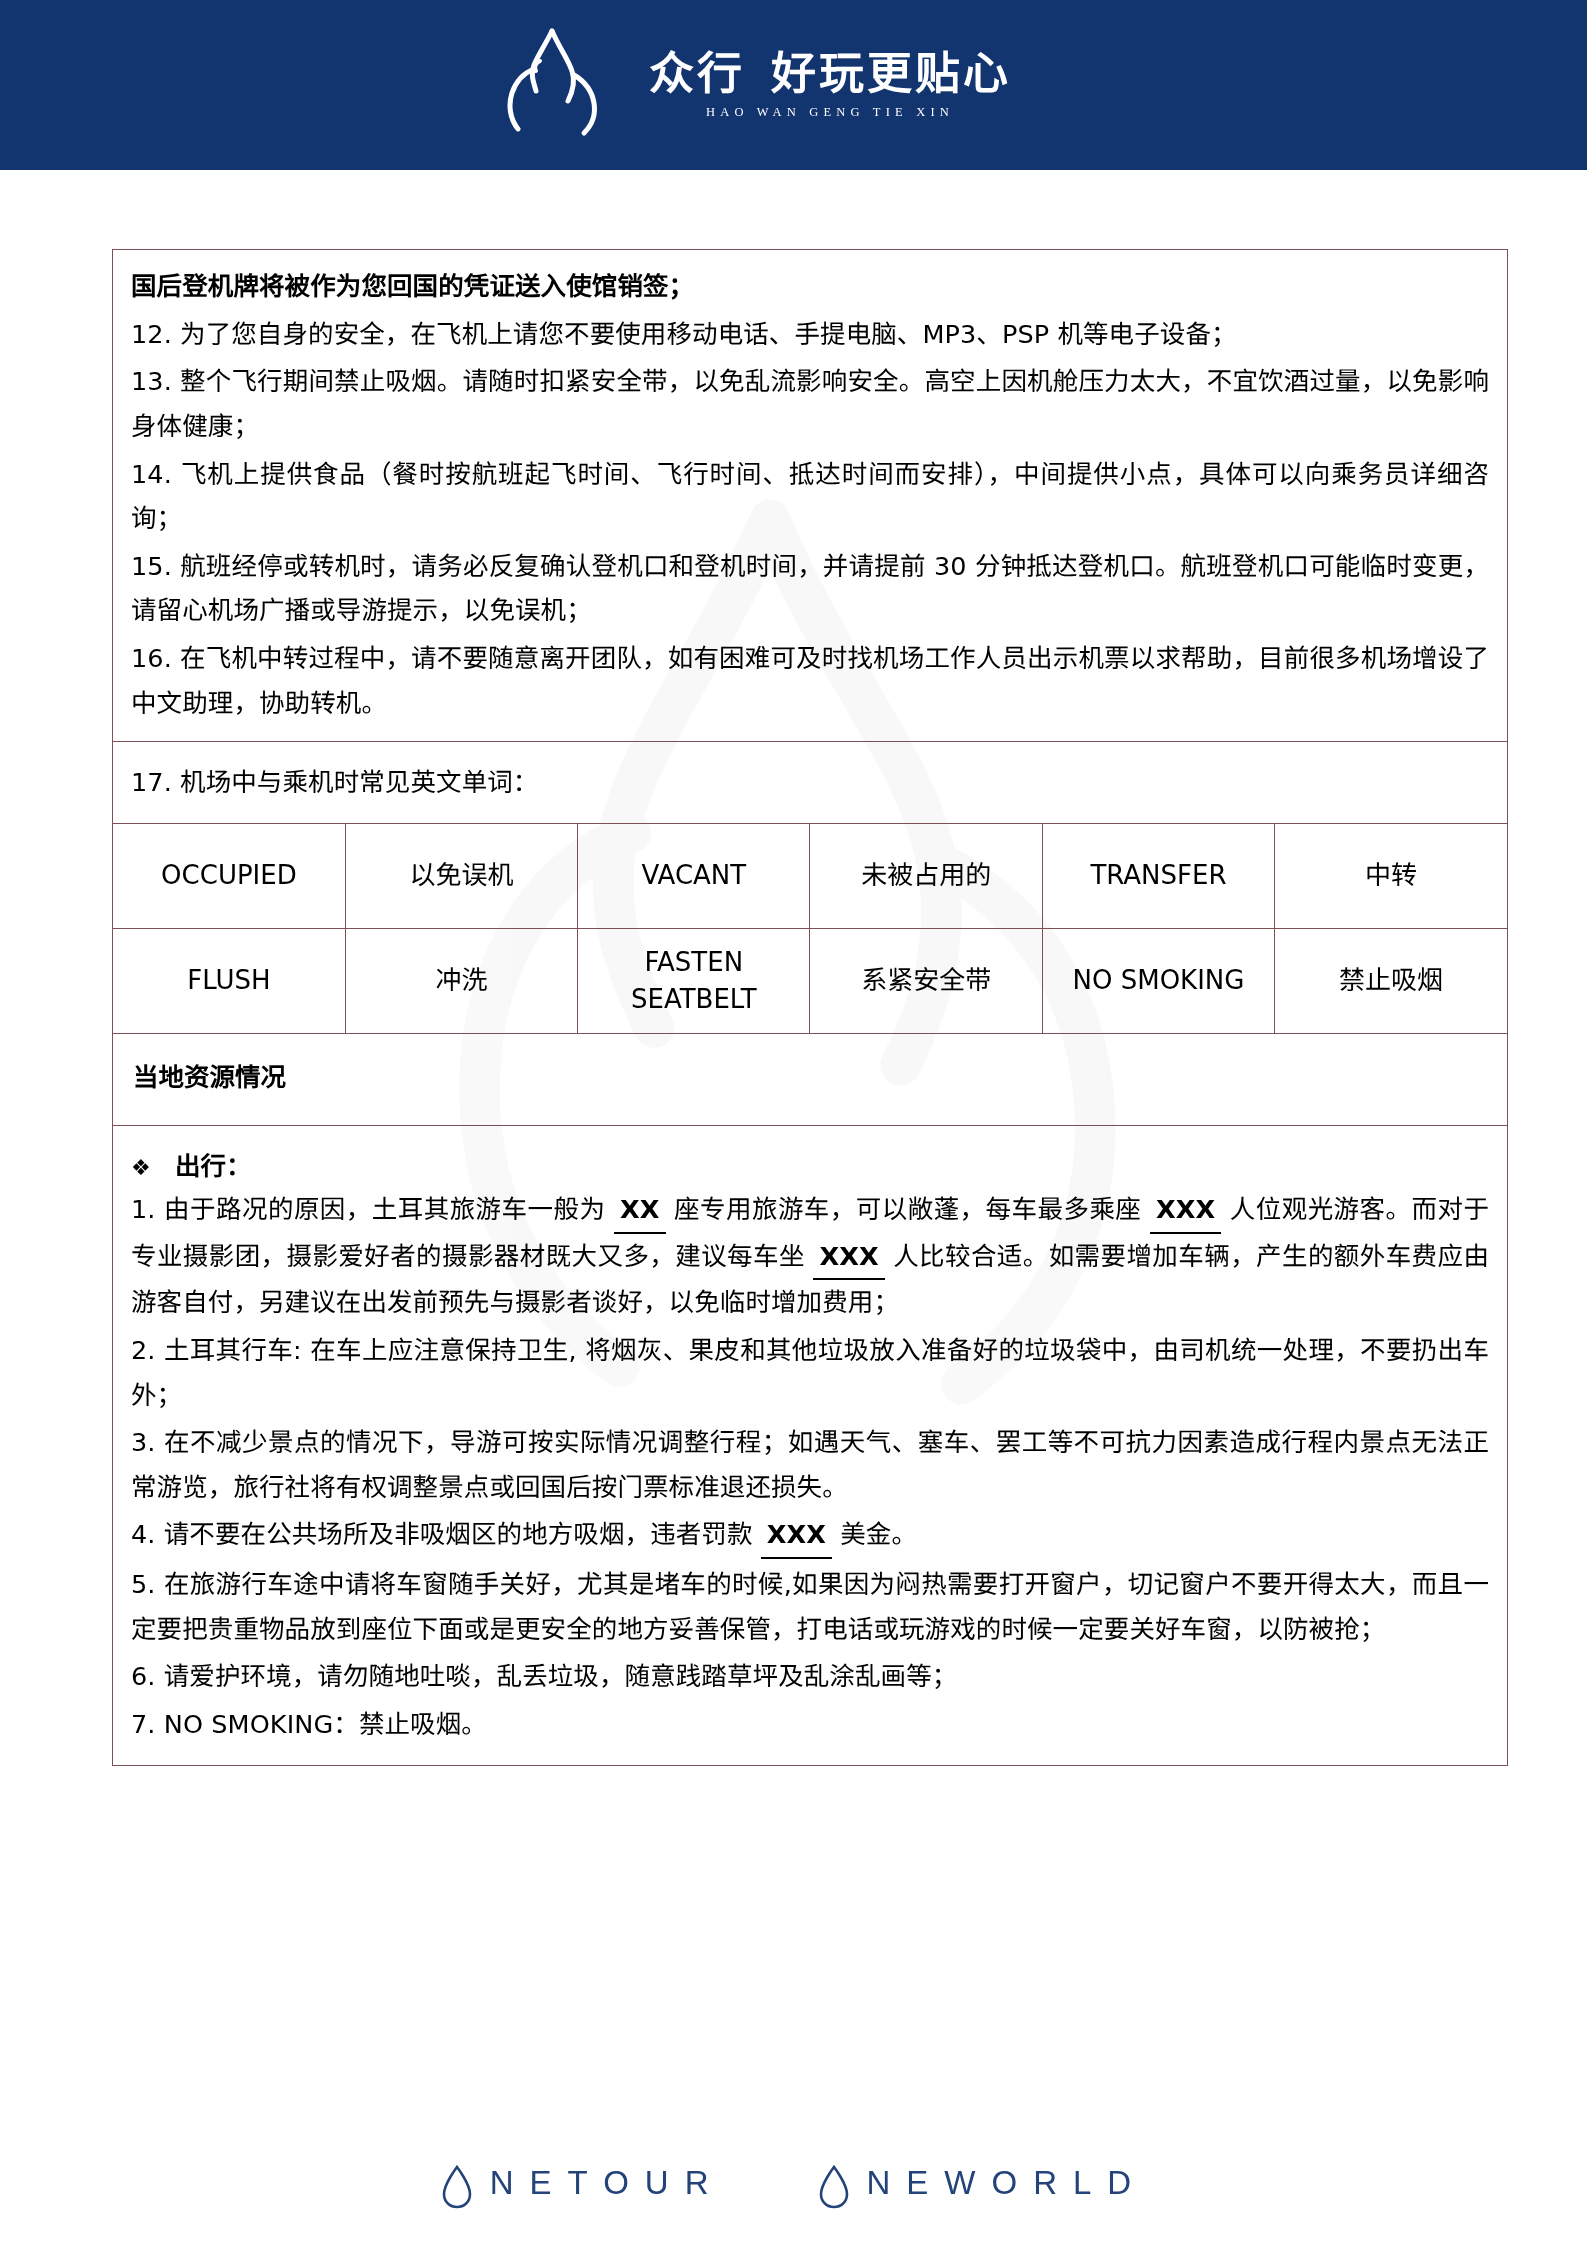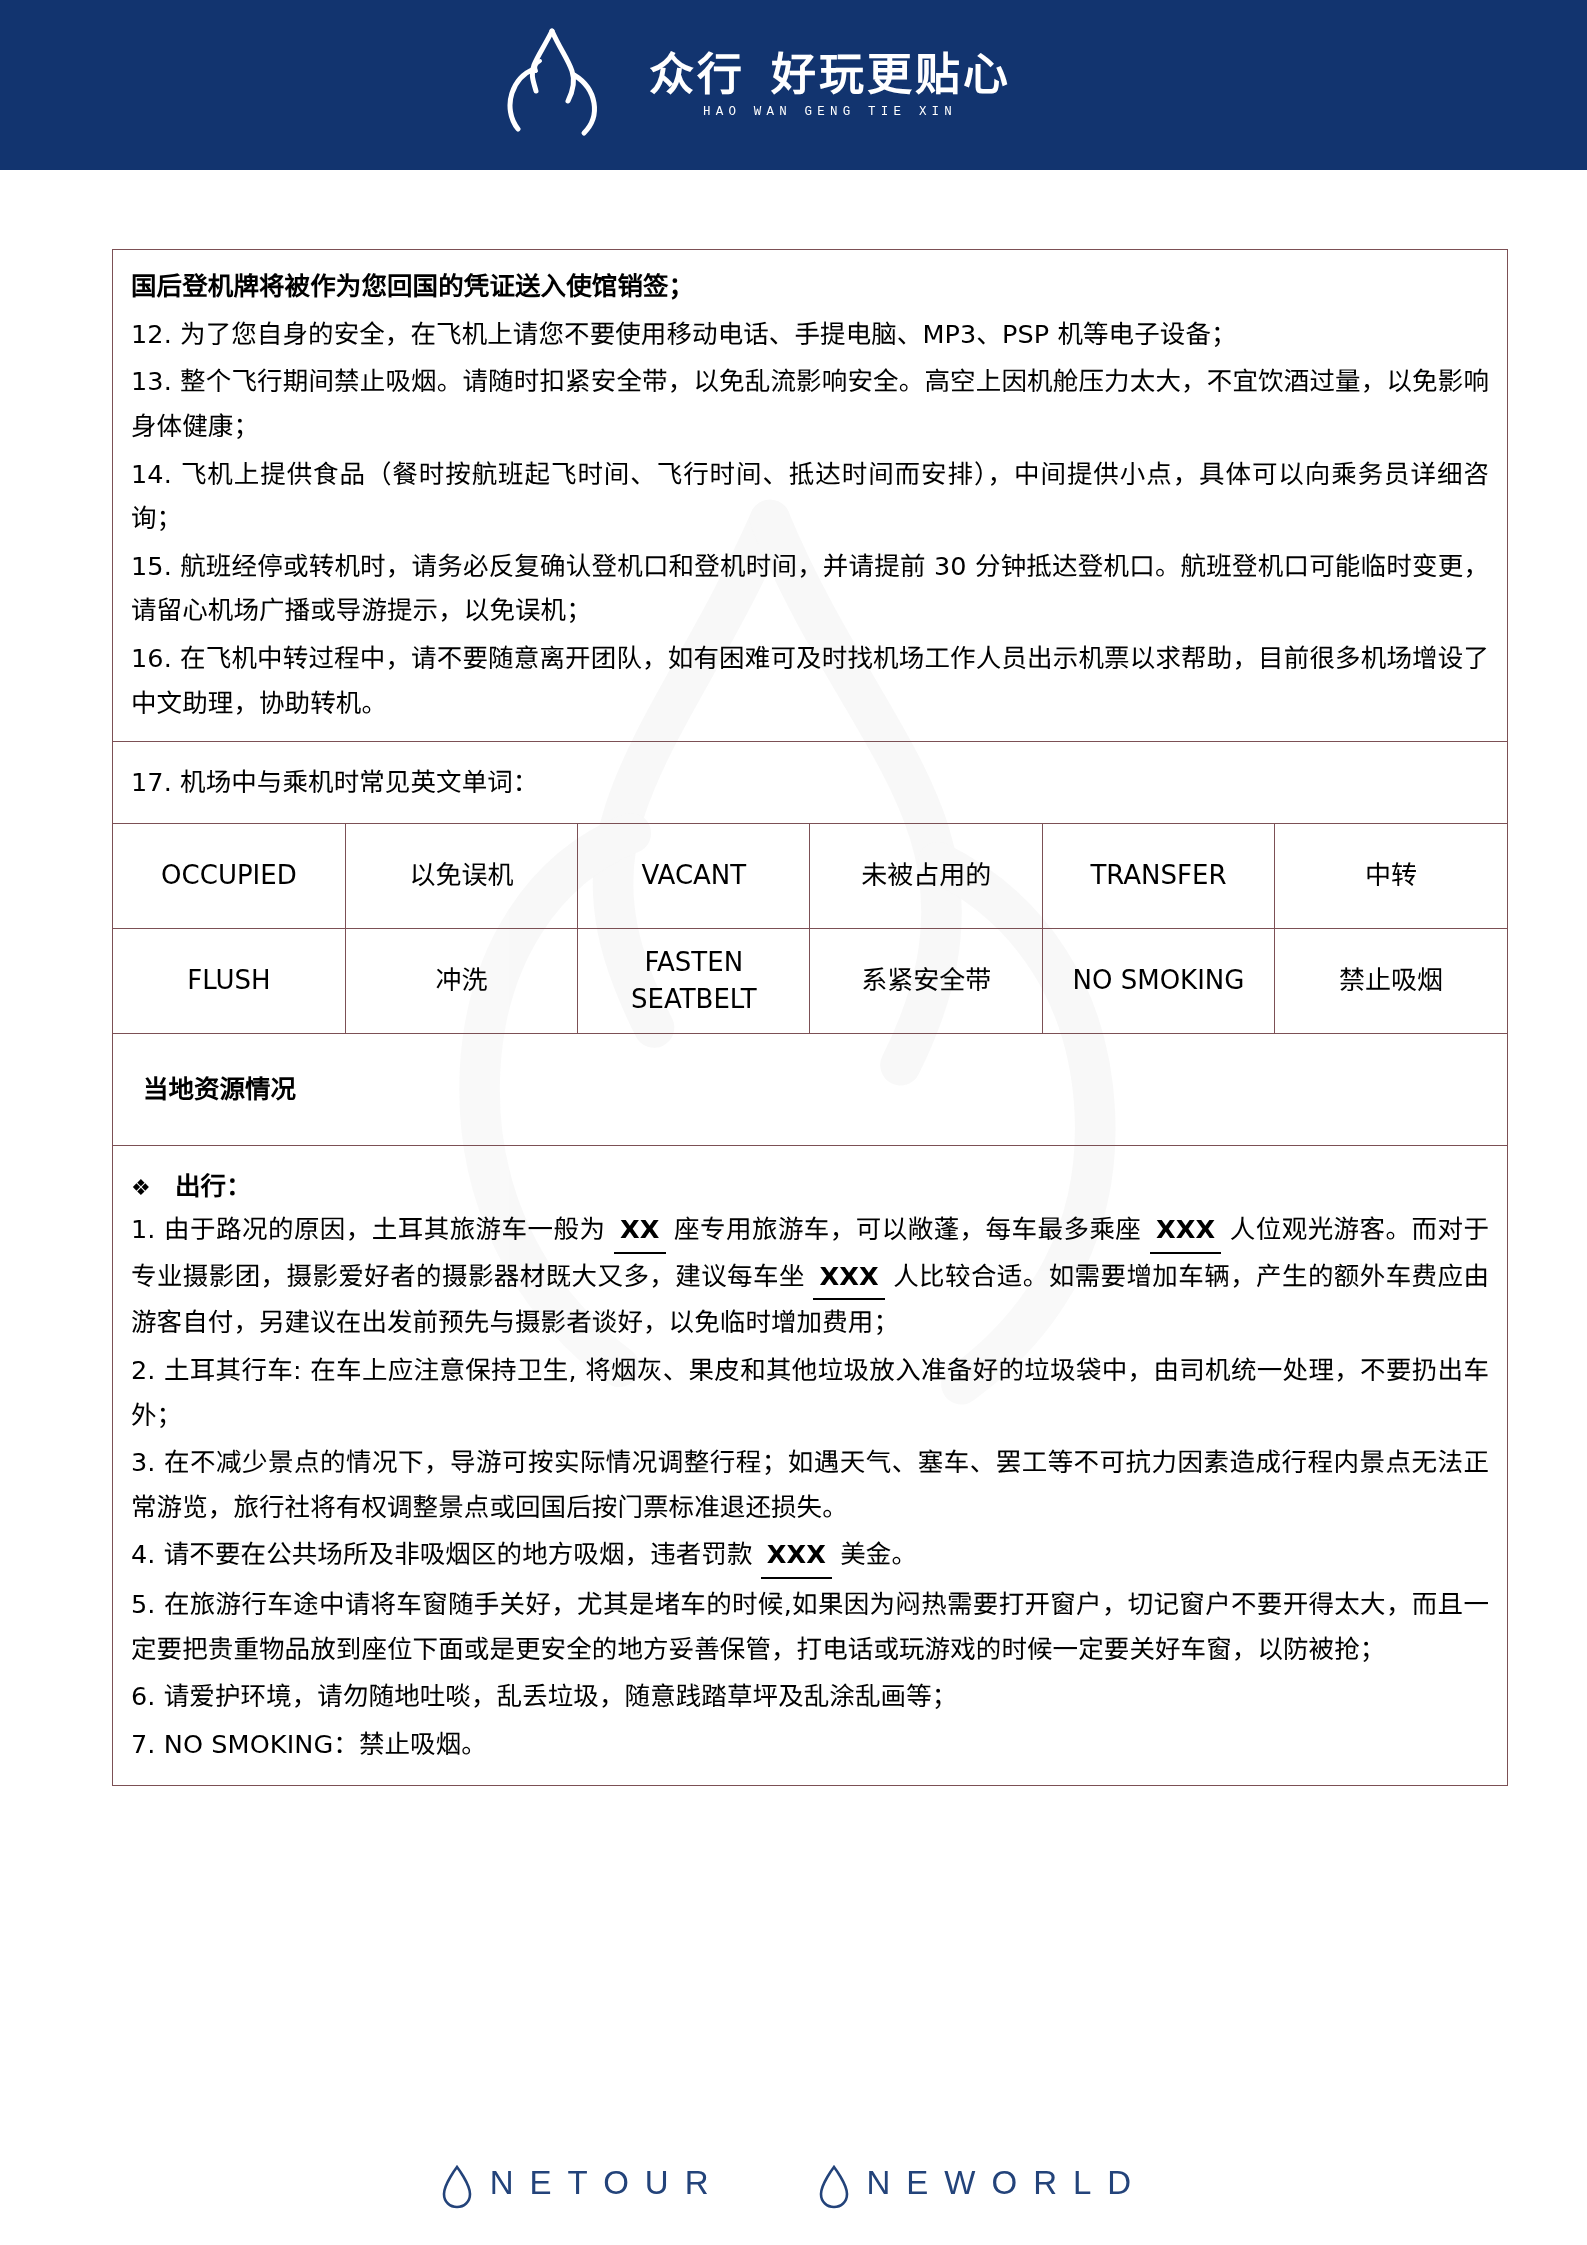--- a/index.html
+++ b/index.html
@@ -54,21 +54,21 @@
     letter-spacing: 3px;
     line-height: 1.05;
     font-family: "DejaVu Sans", "Liberation Sans", sans-serif;
   }
   .logo-pinyin {
     color: #ffffff;
     font-size: 12.5px;
     letter-spacing: 5.2px;
     margin-top: 7px;
     font-weight: 400;
-    font-family: Liberation Mono, monospace;
+    font-family: Liberation Serif, serif;
   }
 
   
   .watermark {
     position: absolute;
     left: 0; top: 200px;
     width: 1587px;
     height: 1950px;
     pointer-events: none;
     z-index: 0;
@@ -125,25 +125,25 @@
     line-height: 1.6;
     font-family: "DejaVu Sans", "Liberation Sans", sans-serif;
   }
   .bullet-glyph {
     display: inline-block;
     width: 44px;
     font-size: 22px;
   }
 
   .section-title {
-    margin: 12px;
+    margin: 2px;
     font-size: 25.5px;
     font-weight: 700;
     line-height: 1.7;
-    font-family: Liberation Serif, serif;
+    font-family: Liberation Mono, monospace;
   }
 
   
   .vocab-table {
     width: 100%;
     border-collapse: collapse;
     table-layout: fixed;
   }
   .vocab-table td {
     border: 1px solid #7c5055;

